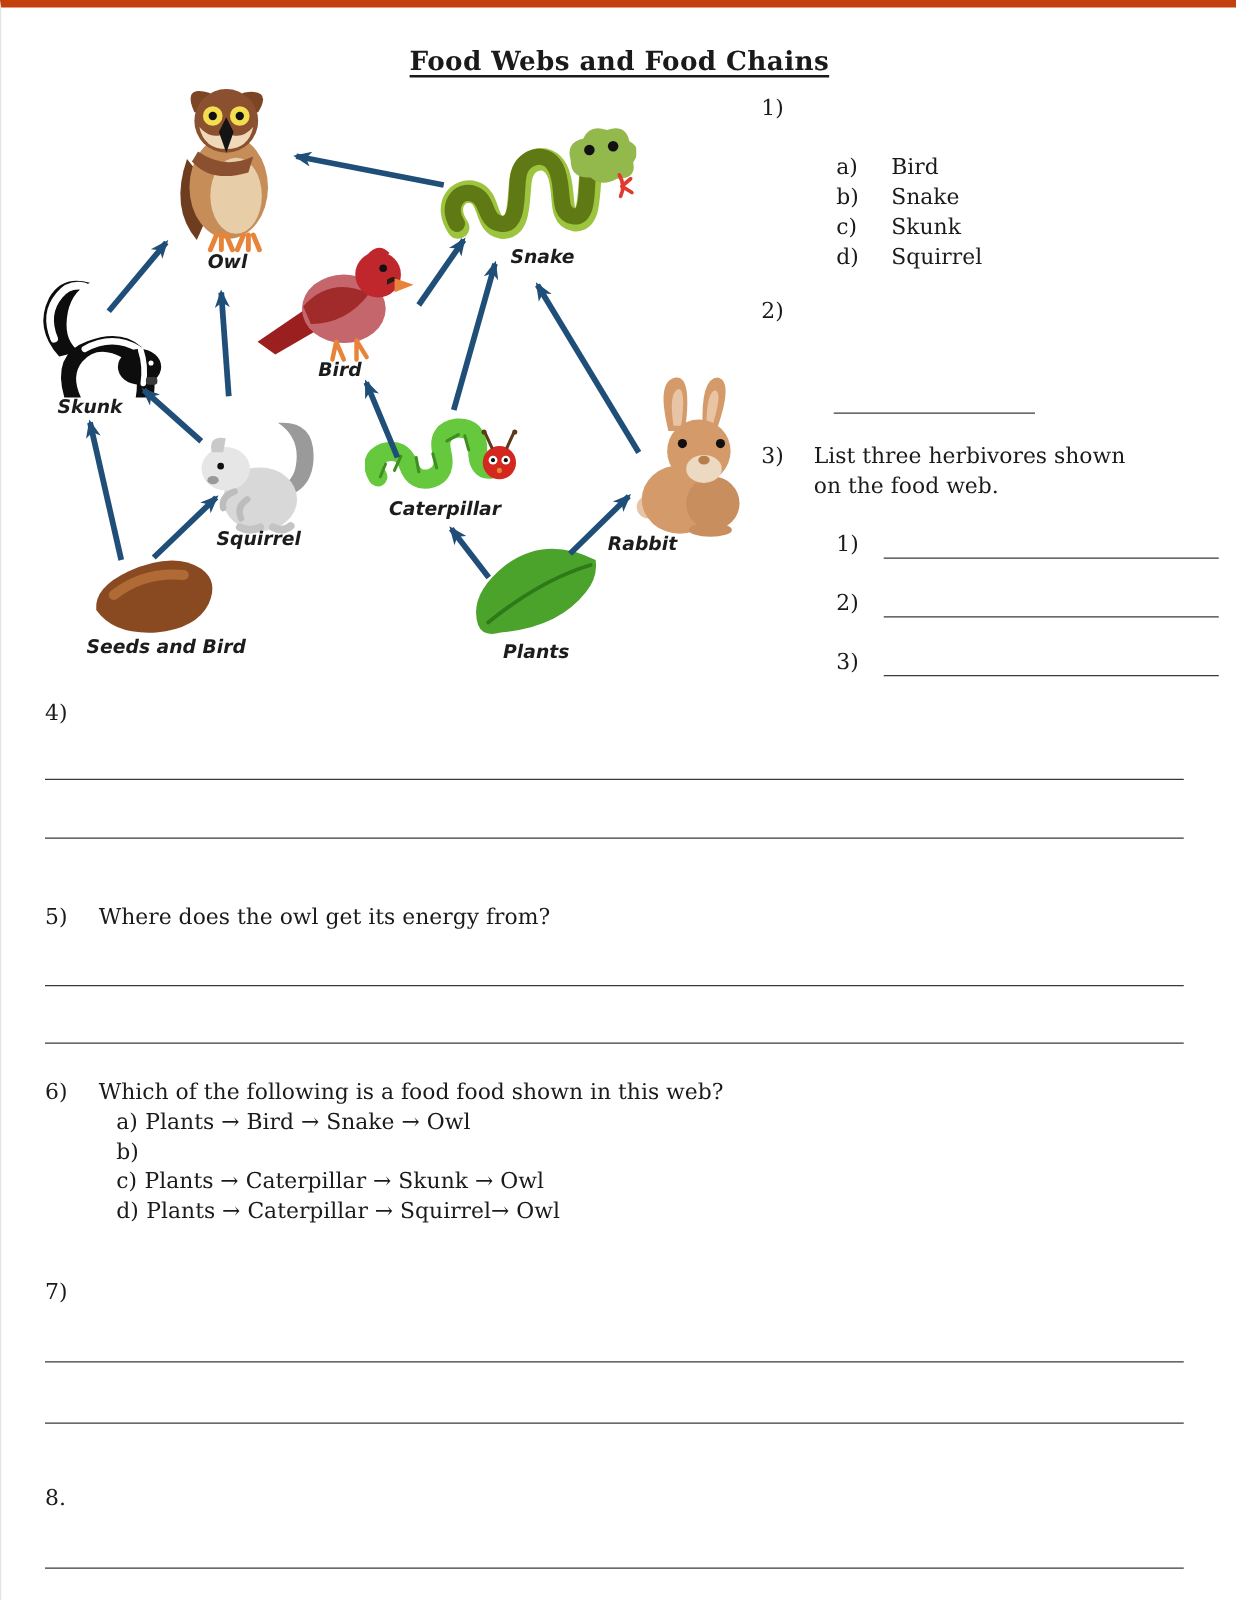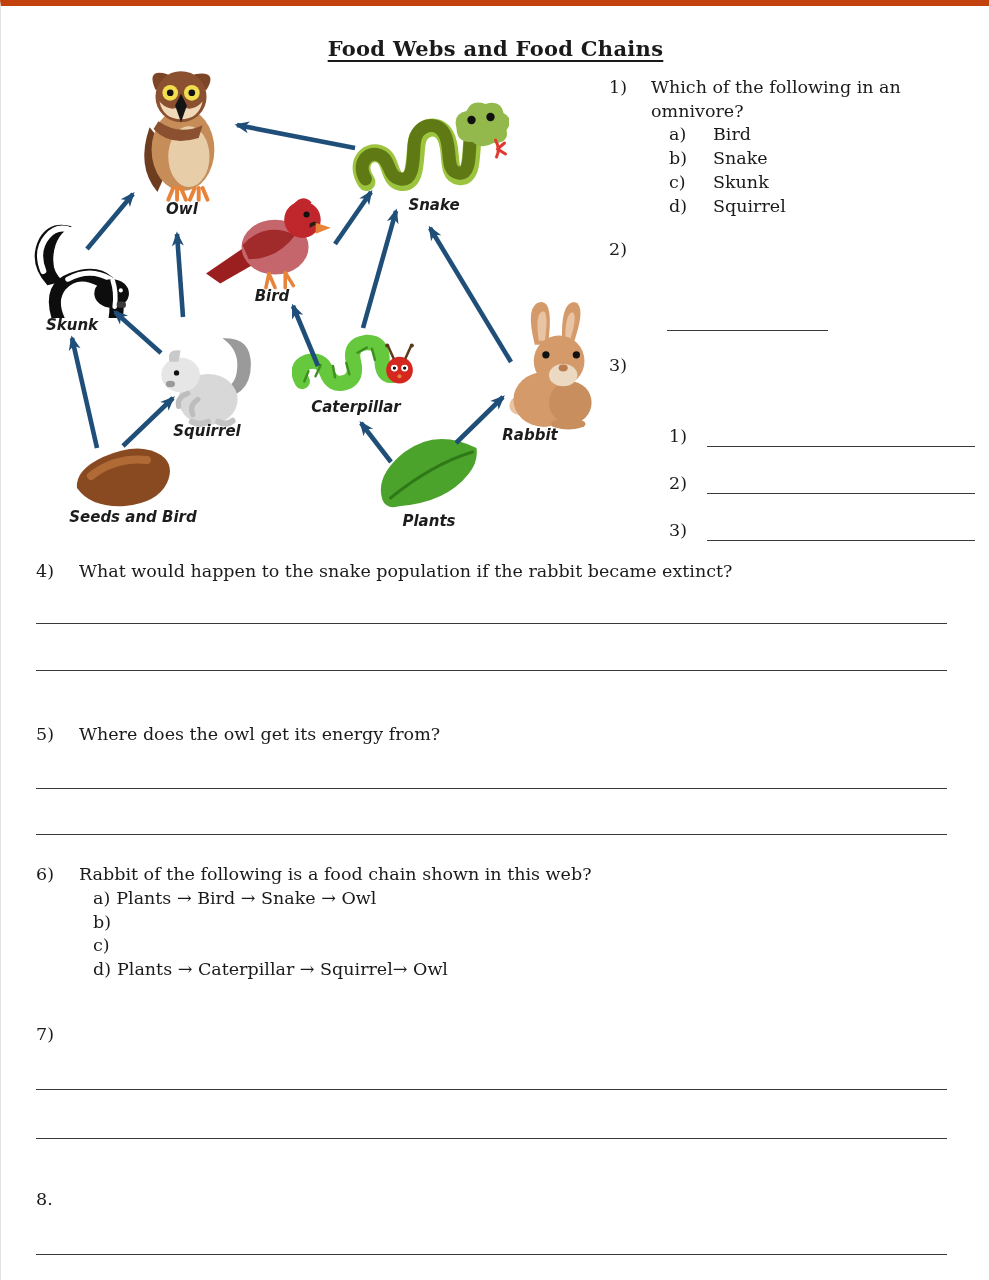--- a/index.html
+++ b/index.html
@@ -150,21 +150,21 @@
         <ellipse cx="42" cy="100" rx="30" ry="27" fill="#d49a6a"></ellipse>
         <ellipse cx="68" cy="103" rx="21" ry="21" fill="#c88e5e"></ellipse>
         <circle cx="57" cy="62" r="25" fill="#d49a6a"></circle>
         <ellipse cx="61" cy="76" rx="14" ry="11" fill="#ecd9c1"></ellipse>
         <ellipse cx="61" cy="69" rx="4.5" ry="3.4" fill="#b87c4e"></ellipse>
         <circle cx="44" cy="56" r="3.6" fill="#111"></circle>
           <circle cx="74" cy="56" r="3.6" fill="#111"></circle>
         <ellipse cx="66" cy="124" rx="17" ry="5.5" fill="#c88e5e"></ellipse>
       </svg>
     </div>
-    <div class="node-label" style="left:484px;top:420px;width:90px">Rabbit</div>
+    <div class="node-label" style="left:468px;top:420px;width:90px">Rabbit</div>
 
     <div class="node" style="left:72px;top:434px;width:102px;height:70px">
       <svg viewBox="0 0 102 70">
         <path d="M4,48 Q2,30 30,17 Q66,1 88,15 Q102,25 94,43 Q84,63 52,66 Q18,68 4,48Z" fill="#8a4a21"></path>
         <path d="M18,36 Q42,17 74,20" stroke="#b06a35" stroke-width="8" fill="none" stroke-linecap="round"></path>
       </svg>
     </div>
     <div class="node-label" style="left:57px;top:502px;width:150px">Seeds and Bird</div>
 
     <div class="node" style="left:374px;top:430px;width:108px;height:78px">
@@ -193,21 +193,20 @@
         <line x1="122" y1="440" x2="172" y2="392" stroke="#1f4e79" stroke-width="4.6" marker-end="url(#ah)"></line>
         <line x1="390" y1="456" x2="360" y2="417" stroke="#1f4e79" stroke-width="4.6" marker-end="url(#ah)"></line>
         <line x1="455" y1="437" x2="502" y2="391" stroke="#1f4e79" stroke-width="4.6" marker-end="url(#ah)"></line>
       </svg>
   </div>
 
   <div class="rightcol">
 
     <div class="q" style="left:608px;top:70px;width:340px">
       <span class="num">1)</span>
-      <span class="txt" style="width:285px">Which of the following in an omnivore?</span>
     </div>
     <div class="opt-list" style="left:668px;top:116px">
       <div class="opt">
           <span class="olabel">a)</span>
           <span>Bird</span>
         </div>
       <div class="opt">
           <span class="olabel">b)</span>
           <span>Snake</span>
         </div>
@@ -221,63 +220,64 @@
         </div>
     </div>
 
     <div class="q" style="left:608px;top:232px;width:340px">
       <span class="num">2)</span>
     </div>
     <div class="ansline" style="left:666px;top:324px;width:161px"></div>
 
     <div class="q" style="left:608px;top:348px;width:340px">
       <span class="num">3)</span>
+      <span class="txt" style="width:272px">List three herbivores shown on the food web.</span>
     </div>
     <div class="blankrow" style="left:668px;top:418px">
       <span class="blabel">1)</span>
         <span class="bline"></span>
     </div>
     <div class="blankrow" style="left:668px;top:465px">
       <span class="blabel">2)</span>
         <span class="bline"></span>
     </div>
     <div class="blankrow" style="left:668px;top:512px">
       <span class="blabel">3)</span>
         <span class="bline"></span>
     </div>
   </div>
 
   <div class="q" style="left:35px;top:554px;width:930px">
     <span class="num">4)</span>
-    <span class="txt">What would happen to the snake population if the rabbit became extinct?</span>
   </div>
   <div class="ansline" style="left:35px;top:617px;width:911px"></div>
   <div class="ansline" style="left:35px;top:664px;width:911px"></div>
 
   <div class="q" style="left:35px;top:717px;width:930px">
     <span class="num">5)</span>
     <span class="txt">Where does the owl get its energy from?</span>
   </div>
   <div class="ansline" style="left:35px;top:782px;width:911px"></div>
   <div class="ansline" style="left:35px;top:828px;width:911px"></div>
 
   <div class="q" style="left:35px;top:857px;width:930px">
     <span class="num">6)</span>
-    <span class="txt">Rabbit of the following is a food chain shown in this web?</span>
+    <span class="txt">Which of the following is a food food shown in this web?</span>
   </div>
   <div class="opt-list q6opts" style="left:92px;top:881px">
     <div class="opt">
         <span class="olabel">a)</span>
         <span>Plants → Bird → Snake → Owl</span>
       </div>
     <div class="opt">
         <span class="olabel">b)</span>
       </div>
     <div class="opt">
         <span class="olabel">c)</span>
+        <span>Plants → Caterpillar → Skunk → Owl</span>
       </div>
     <div class="opt">
         <span class="olabel">d)</span>
         <span>Plants → Caterpillar → Squirrel→ Owl</span>
       </div>
   </div>
 
   <div class="q" style="left:35px;top:1017px;width:930px">
     <span class="num">7)</span>
   </div>

